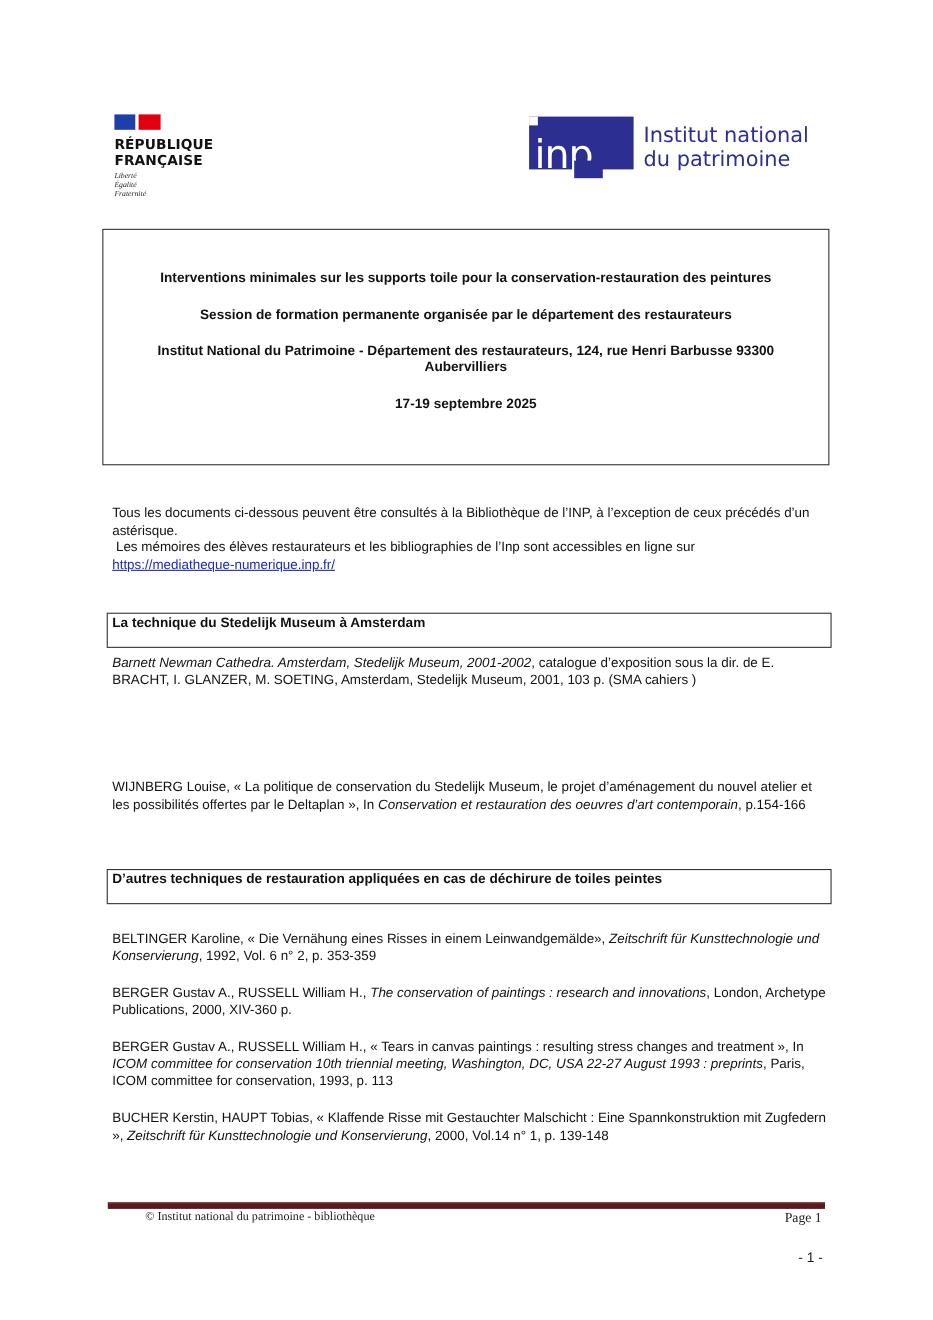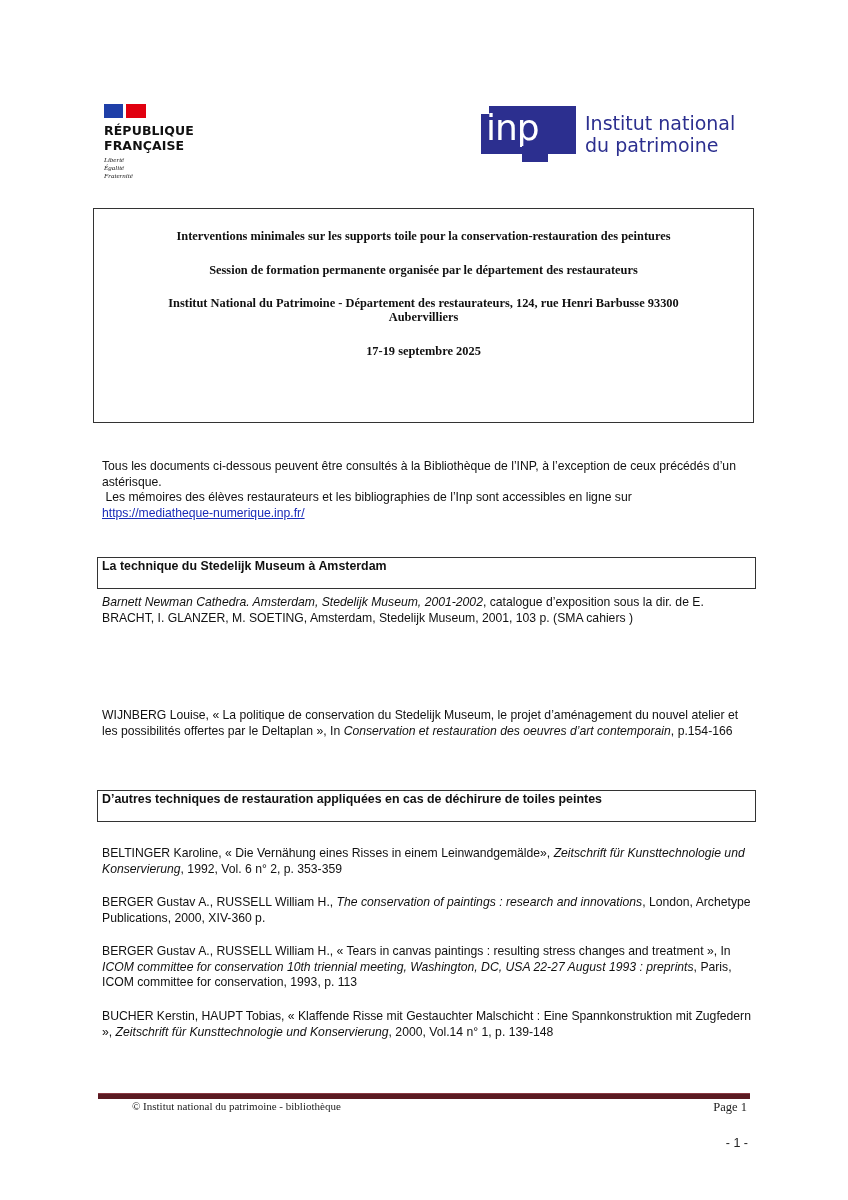--- a/index.html
+++ b/index.html
@@ -14,29 +14,29 @@
   .rf-flag .red  { width: 20px; height: 14px; background: #e1000f; }
   .rf-name { font-family: "DejaVu Sans", sans-serif; font-weight: bold; font-size: 12.5px;
              line-height: 15px; margin-top: 5px; color: #111; letter-spacing: 0.1px; }
   .rf-motto { font-family: "Liberation Serif", serif; font-style: italic; font-size: 7px;
               line-height: 8px; margin-top: 3px; color: #222; }
 
   .inp-logo { position: absolute; left: 481px; top: 106px; width: 290px; height: 60px; }
   .inp-box { position: absolute; left: 0; top: 0; width: 95px; height: 48px; background: #2c2f8f; }
   .inp-tab { position: absolute; left: 41px; top: 40px; width: 26px; height: 16px; background: #2c2f8f; }
   .inp-notch { position: absolute; left: 0; top: 0; width: 8px; height: 8px; background: #fff; }
-  .inp-text { position: absolute; left: 5px; top: 2px; color: #fff; font-family: "DejaVu Sans", sans-serif;
+  .inp-text { position: absolute; left: 5px; top: 16px; color: #fff; font-family: "DejaVu Sans", sans-serif;
               font-size: 36px; line-height: 40px; letter-spacing: -1px; }
   .inp-name { position: absolute; left: 104px; top: 6px; color: #2c2f8f; font-family: "DejaVu Sans", sans-serif;
               font-size: 19px; line-height: 22px; }
 
   
   .title-box { position: absolute; left: 93px; top: 208px; width: 661px; height: 215px;
                border: 1.5px solid #333; box-sizing: border-box; }
-  .title-box p { margin: 0; text-align: center; font-weight: bold; font-size: 12.4px; line-height: 14px; position: absolute; left: 0; right: 0; font-family: Liberation Serif, serif; }
+  .title-box p { margin: 16px; text-align: center; font-weight: bold; font-size: 12.4px; line-height: 14px; position: absolute; left: 0; right: 0; }
 
   
   .intro { position: absolute; left: 102px; top: 459px; width: 650px; font-size: 12.2px; line-height: 15.6px; color: #111; }
   .intro a { color: #1a2bb8; text-decoration: underline; }
 
   
   .section-head { position: absolute; left: 97px; width: 659px; height: 32px; border: 1.5px solid #333; box-sizing: border-box;
                   font-weight: bold; font-size: 12.4px; line-height: 17px; padding-left: 4px; }
 
   .entry { position: absolute; left: 102px; width: 652px; font-size: 12.2px; line-height: 15.6px; color: #111; }

